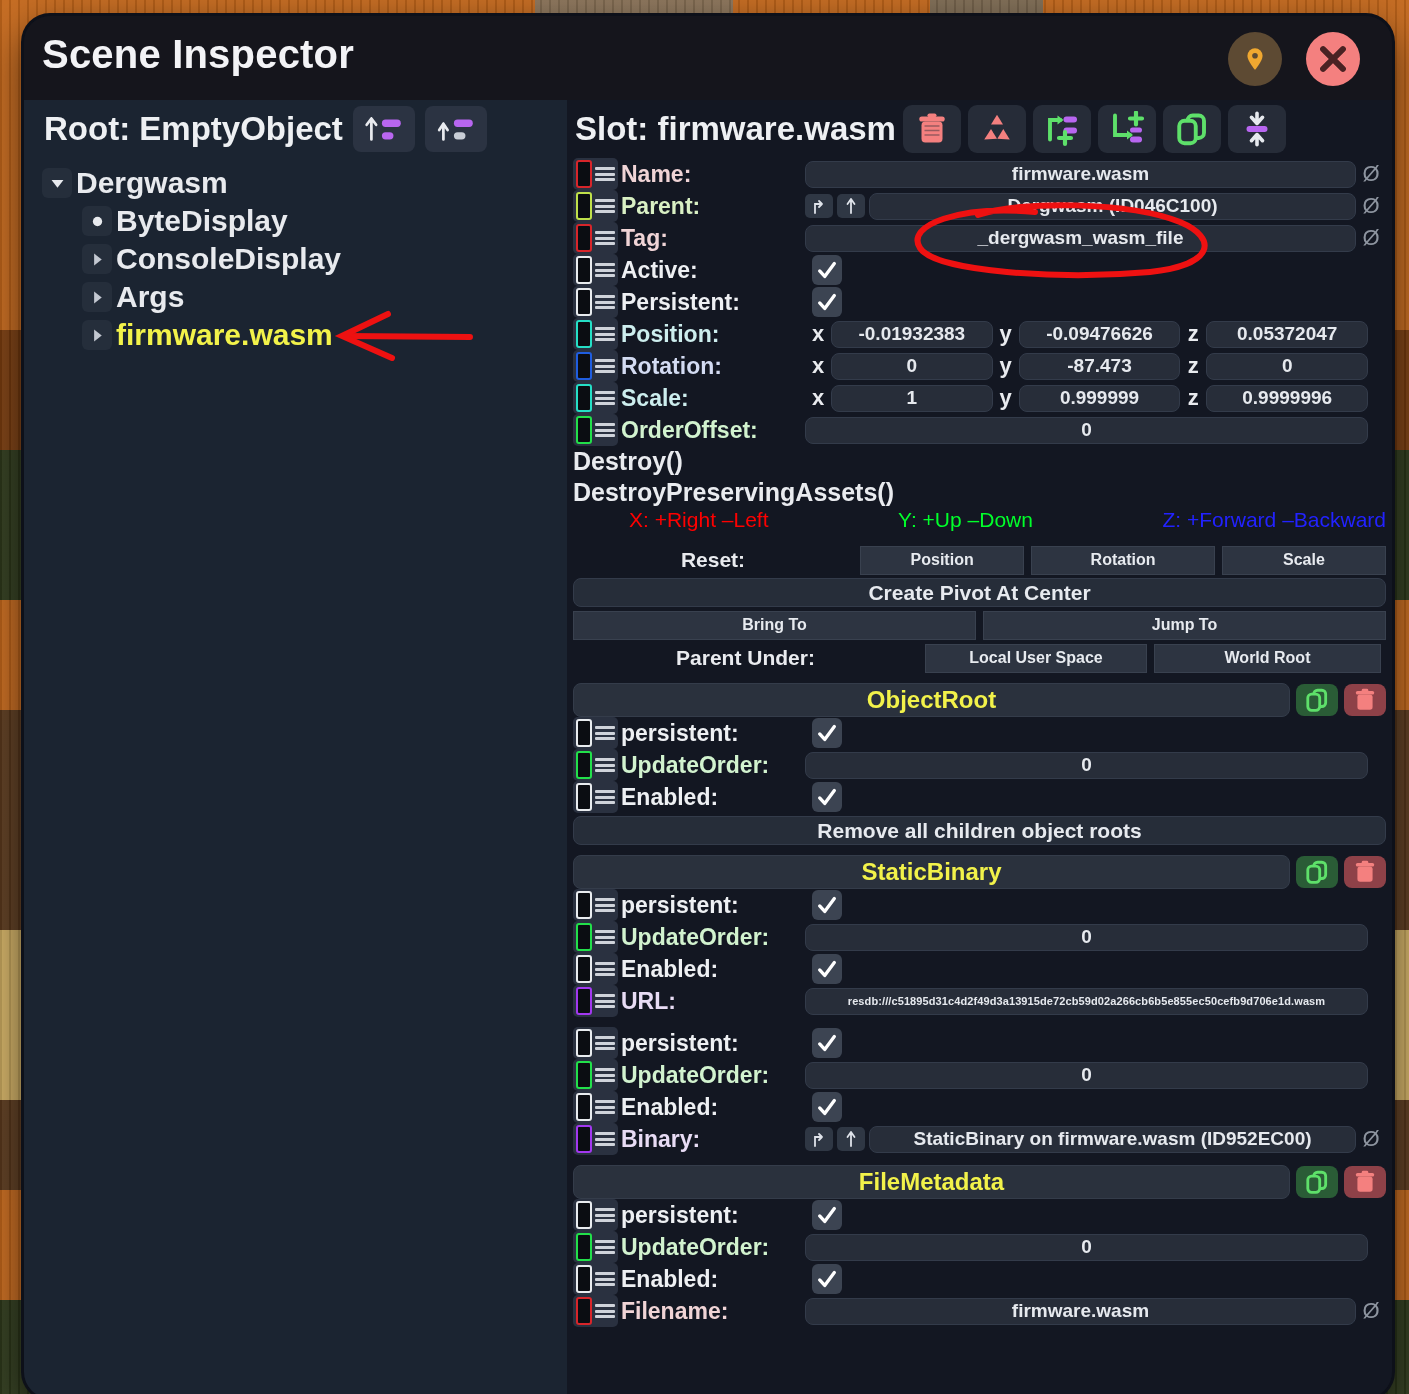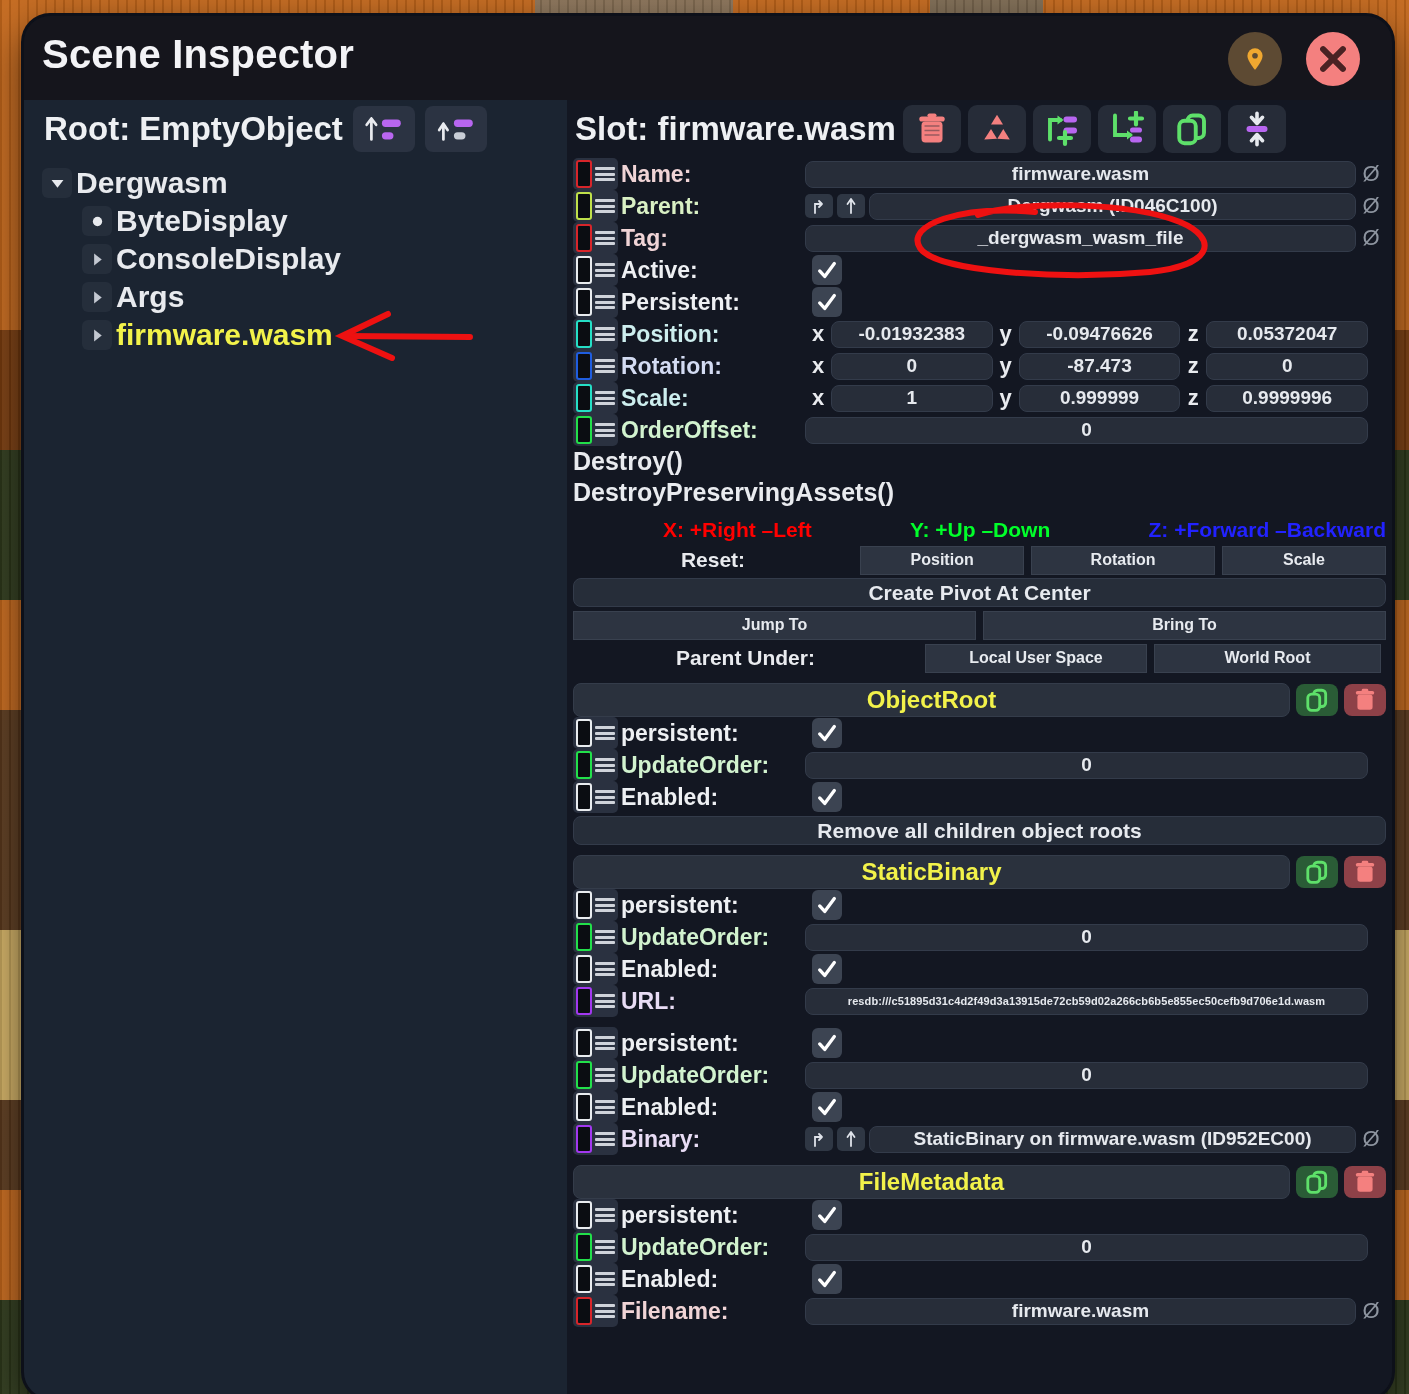--- a/index.html
+++ b/index.html
@@ -85,21 +85,21 @@
          background:#3c4452;border-radius:6px;cursor:pointer;margin-left:7px;}
   .check svg{width:22px;height:22px;}
   .axis{font-size:22px;font-weight:700;color:#e9ebef;width:26px;text-align:center;flex:0 0 26px;}
   .vecfield{flex:1;}
   .miniarrow{width:28px;height:24px;background:#2f3744;border-radius:5px;
              display:flex;align-items:center;justify-content:center;margin-right:4px;cursor:pointer;flex:0 0 28px;}
   .miniarrow svg{width:16px;height:18px;}
 
   .funcline{font-size:25px;font-weight:700;color:#e9ebef;height:31px;display:flex;align-items:center;cursor:pointer;}
 
-  #axis-legend{display:flex;align-items:flex-end;height:34px;font-size:21px;font-weight:700;gap:34px;}
+  #axis-legend{display:flex;align-items:flex-start;height:34px;font-size:21px;font-weight:400;}
   #axis-legend span{white-space:nowrap;}
 
   .btnrow{display:flex;align-items:center;gap:7px;height:30px;margin-top:3px;}
   .blabel{font-size:21px;font-weight:700;color:#e9ebef;text-align:center;}
   .btn{background:#2d3441;border:1px solid #39414f;border-radius:0;height:27px;
        display:flex;align-items:center;justify-content:center;
        font-size:16px;font-weight:700;color:#e7eaef;cursor:pointer;white-space:nowrap;}
 
   .comp{margin-top:10px;}
   .comp-head{display:flex;align-items:center;gap:6px;height:34px;}
@@ -471,22 +471,22 @@
             <span style="color:#2222ff;">Z: +Forward –Backward</span>
           </div>
           <div class="btnrow">
             <span class="blabel" style="width:290px">Reset:</span>
             <span class="btn" style="width:168px">Position</span>
             <span class="btn" style="width:188px">Rotation</span>
             <span class="btn" style="width:168px">Scale</span>
           </div>
           <div class="fullbtn">Create Pivot At Center</div>
           <div class="btnrow">
+            <span class="btn" style="flex:1">Bring To</span>
             <span class="btn" style="flex:1">Jump To</span>
-            <span class="btn" style="flex:1">Bring To</span>
           </div>
           <div class="btnrow">
             <span class="blabel" style="width:345px">Parent Under:</span>
             <span class="btn" style="width:220px">Local User Space</span>
             <span class="btn" style="width:225px">World Root</span>
           </div>
           <div class="comp">
             <div class="comp-head">
               <span class="comp-title">ObjectRoot</span>
               <span class="cbtn dup">

